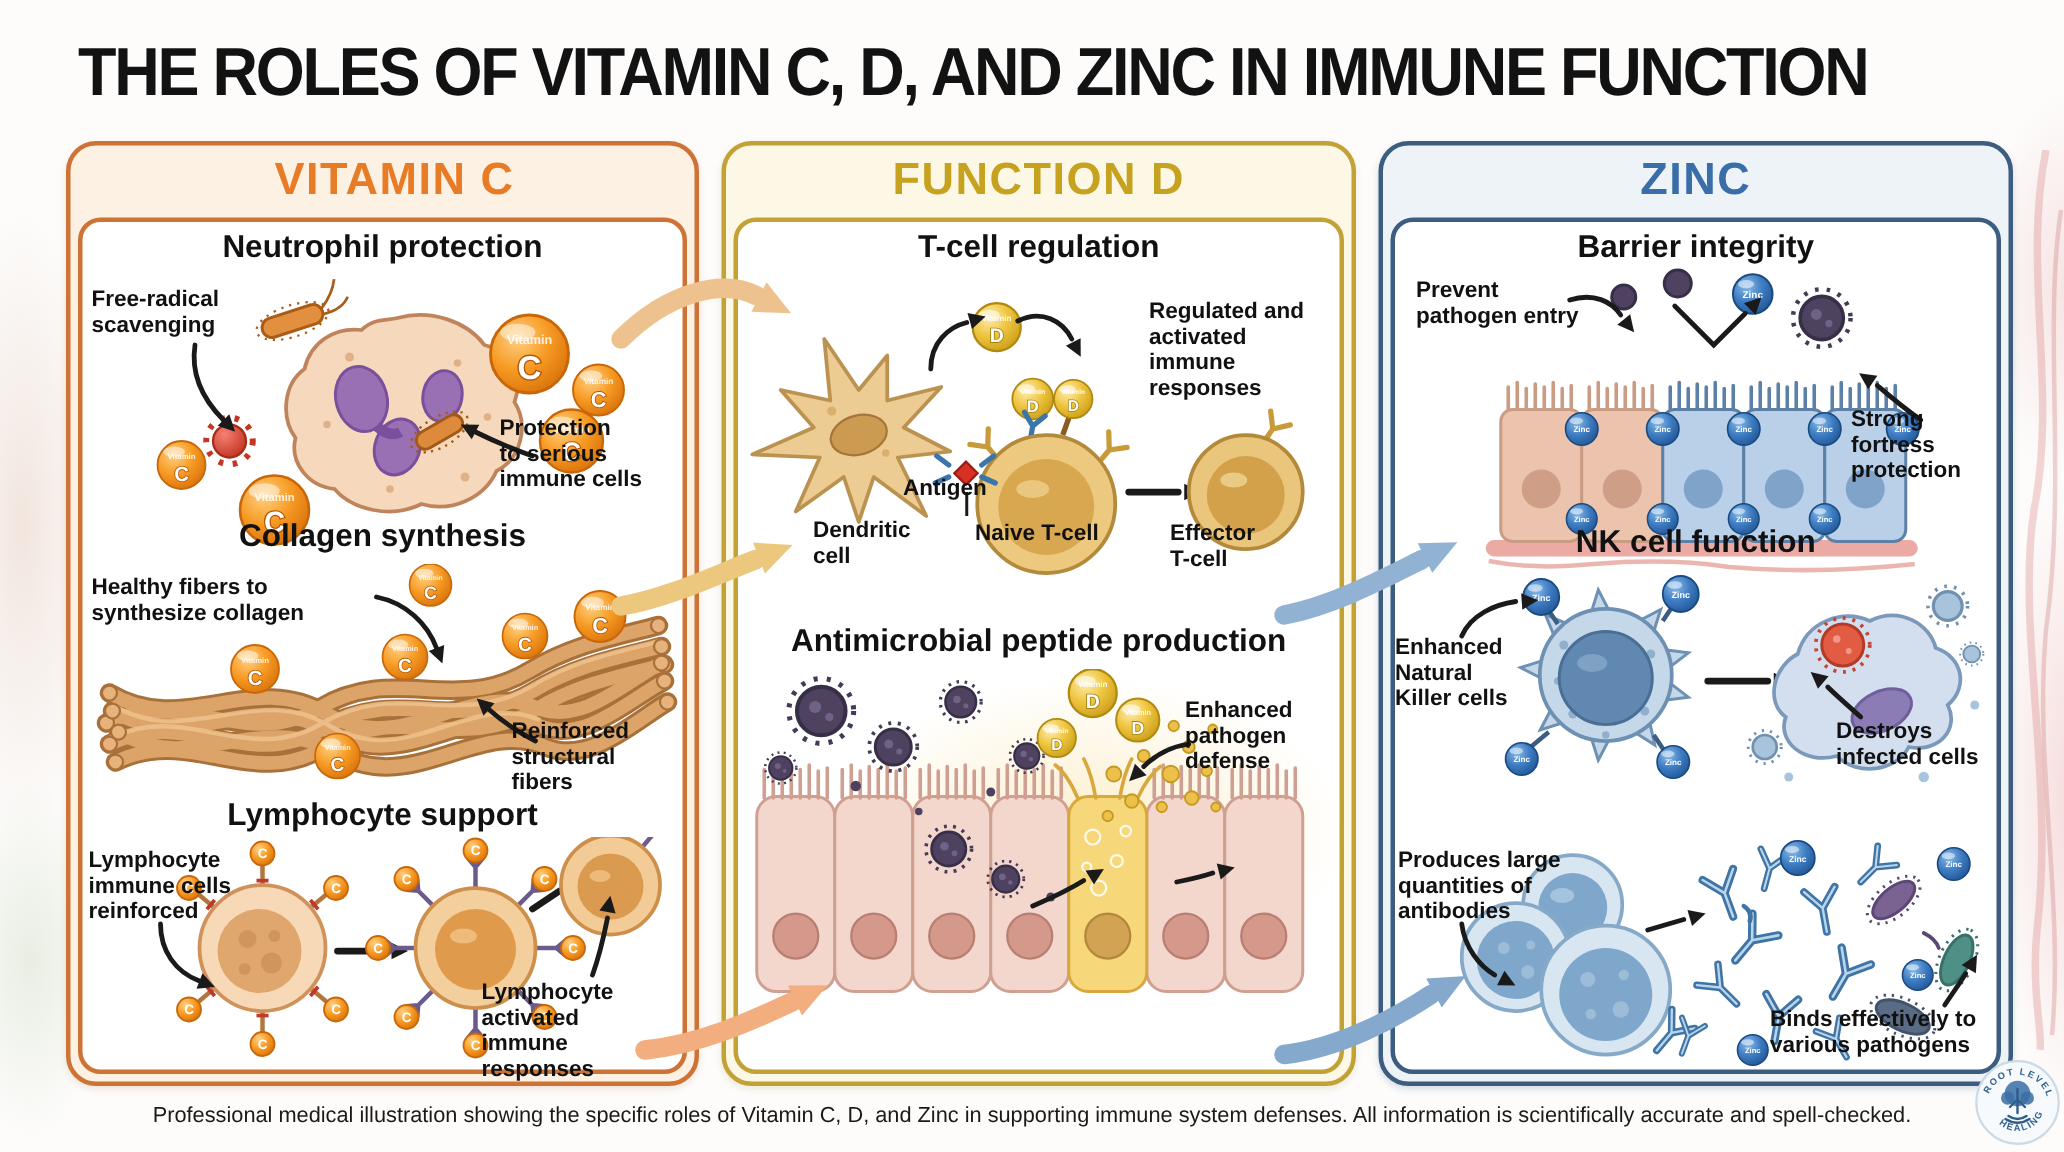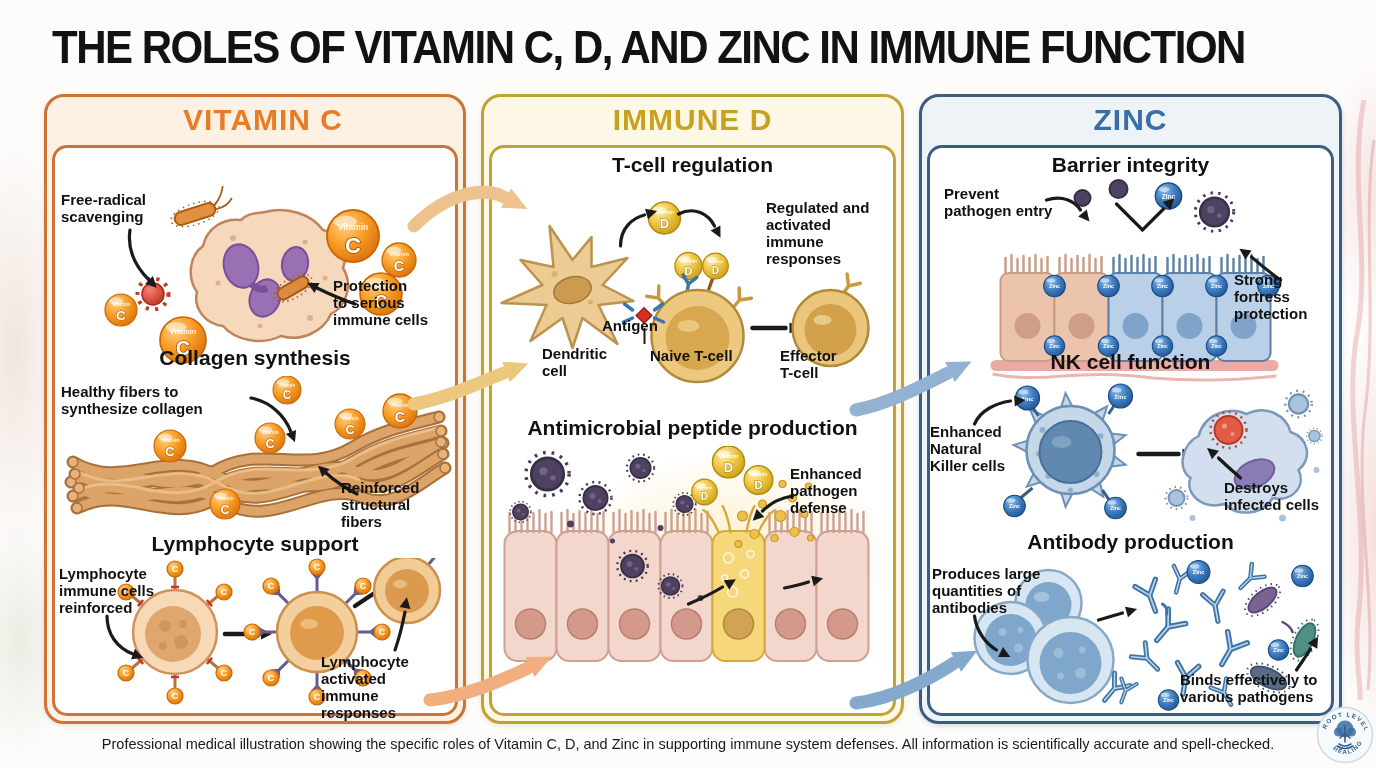--- a/index.html
+++ b/index.html
@@ -133,20 +133,21 @@
     <path d="M30,0 C14,80 38,160 22,240 C10,320 36,420 24,520 C20,560 28,590 26,600" fill="none" stroke="#d98a8a" stroke-width="5" opacity=".35"></path>
     <path d="M40,40 C28,120 44,220 30,320 C22,410 42,500 34,590" fill="none" stroke="#c96f6f" stroke-width="3" opacity=".3"></path>
   </svg>
 
   <div class="main-title">THE ROLES OF VITAMIN C, D, AND ZINC IN IMMUNE FUNCTION</div>
 
   <div class="panel panel-c">
     <div class="panel-header">VITAMIN C</div>
     <div class="panel-body">
 
+      <div class="sec-h" style="top:5px">Neutrophil protection</div>
       <svg class="illu" style="top:30px" width="400" height="198" viewBox="0 0 400 198">
         <path d="M210,34 C232,28 256,36 268,52 C286,56 294,74 288,90 C298,106 292,128 276,136 C268,154 246,164 226,158 C206,168 180,162 168,148 C150,146 138,130 142,114 C132,100 134,78 148,68 C152,50 168,40 186,42 C194,34 202,36 210,34 Z" fill="#f6d9bc" stroke="#c0845c" stroke-width="2.5"></path>
         <g fill="#e0b186">
           <circle cx="178" cy="60" r="3"></circle>
             <circle cx="250" cy="64" r="2.5"></circle>
             <circle cx="163" cy="105" r="2.5"></circle>
             <circle cx="255" cy="140" r="3"></circle>
             <circle cx="205" cy="148" r="2.5"></circle>
             <circle cx="270" cy="100" r="2.5"></circle>
         </g>
@@ -341,21 +342,21 @@
       <div class="lbl" style="top:418px;left:4px;width:118px">Lymphocyte
 immune cells
 reinforced</div>
       <div class="lbl" style="top:506px;left:266px;width:132px">Lymphocyte
 activated
 immune responses</div>
     </div>
   </div>
 
   <div class="panel panel-d">
-    <div class="panel-header">IMMUNE D</div>
+    <div class="panel-header">FUNCTION D</div>
     <div class="panel-body">
 
       <div class="sec-h" style="top:5px">T-cell regulation</div>
       <svg class="illu" style="top:30px" width="400" height="260" viewBox="0 0 400 260">
         <g>
           <path d="M141,123 L106,127 L125,166 L90,140 L80,170 L70,140 L38,163 L54,127 L9,125 L50,107 L28,82 L61,89 L57,48 L80,82 L99,59 L99,89 L135,80 L110,107 Z" fill="#eccc92" stroke="#bb924f" stroke-width="2.5" stroke-linejoin="round"></path>
           <ellipse cx="80" cy="112" rx="19" ry="13" transform="rotate(-15 80 112)" fill="#cd9a52" stroke="#a5763a" stroke-width="1.5"></ellipse>
           <circle cx="62" cy="96" r="3" fill="#d9af6d"></circle>
             <circle cx="98" cy="124" r="2.5" fill="#d9af6d"></circle>
         </g>
@@ -605,21 +606,20 @@
         <use href="#ah" transform="translate(84,23) rotate(-4)"></use>
         <path class="lblArrow" d="M310,100 C301,92 293,85 288,80"></path>
         <use href="#ah" transform="translate(285,77) rotate(-140)"></use>
       </svg>
       <div class="lbl" style="top:276px;left:0px;width:106px">Enhanced
 Natural
 Killer cells</div>
       <div class="lbl" style="top:332px;left:294px;width:104px">Destroys
 infected cells</div>
 
-      <div class="sec-h" style="top:382px">Antibody production</div>
       <svg class="illu" style="top:410px" width="400" height="156" viewBox="0 0 400 156">
         <g>
           <circle cx="118" cy="45" r="33" fill="#d8e6f2" stroke="#87a9c8" stroke-width="2.5"></circle>
           <circle cx="118" cy="47" r="23" fill="#7fa7cb"></circle>
           <ellipse cx="111" cy="39" rx="8" ry="5" fill="#a9c6de" opacity=".9"></ellipse>
           <circle cx="80" cy="80" r="36" fill="#d8e6f2" stroke="#87a9c8" stroke-width="2.5"></circle>
           <circle cx="80" cy="82" r="26" fill="#7fa7cb"></circle>
           <g fill="#9cbcd8">
               <circle cx="72" cy="74" r="4"></circle>
               <circle cx="88" cy="90" r="4.5"></circle>

